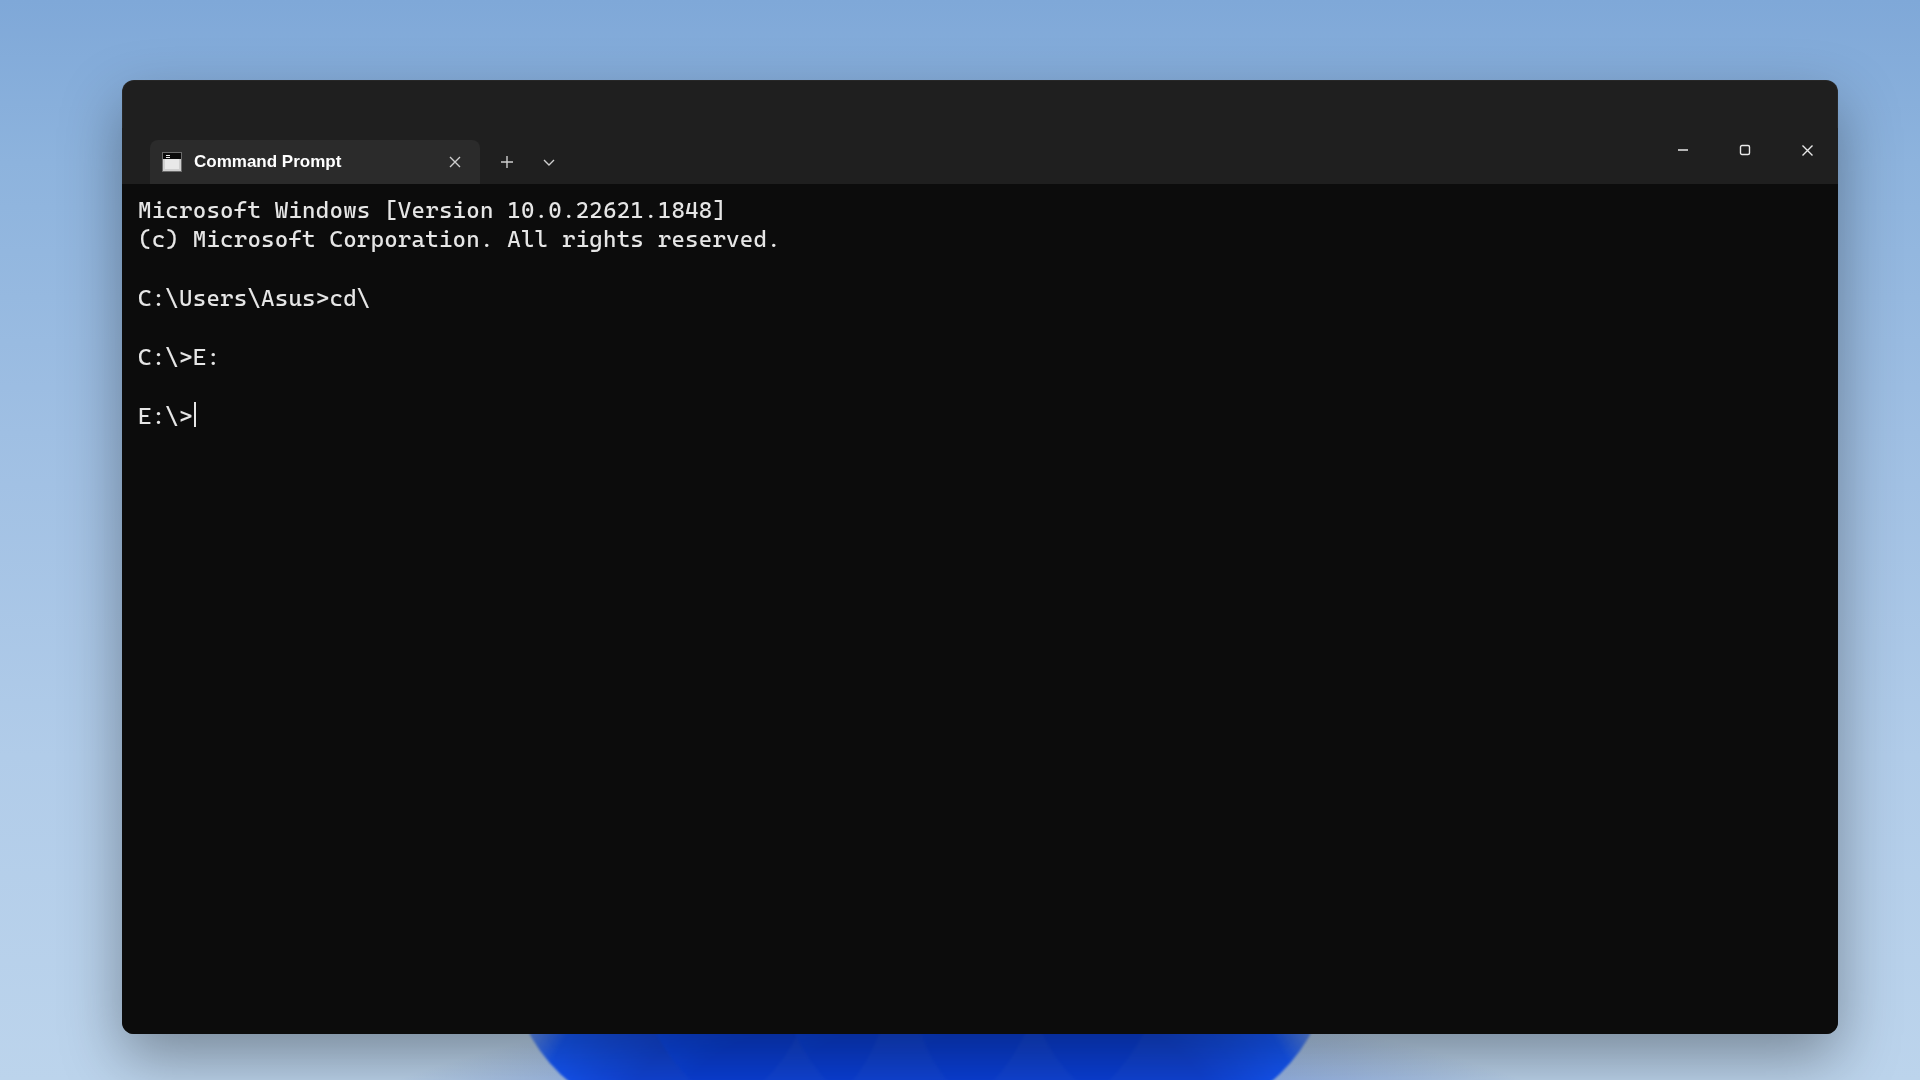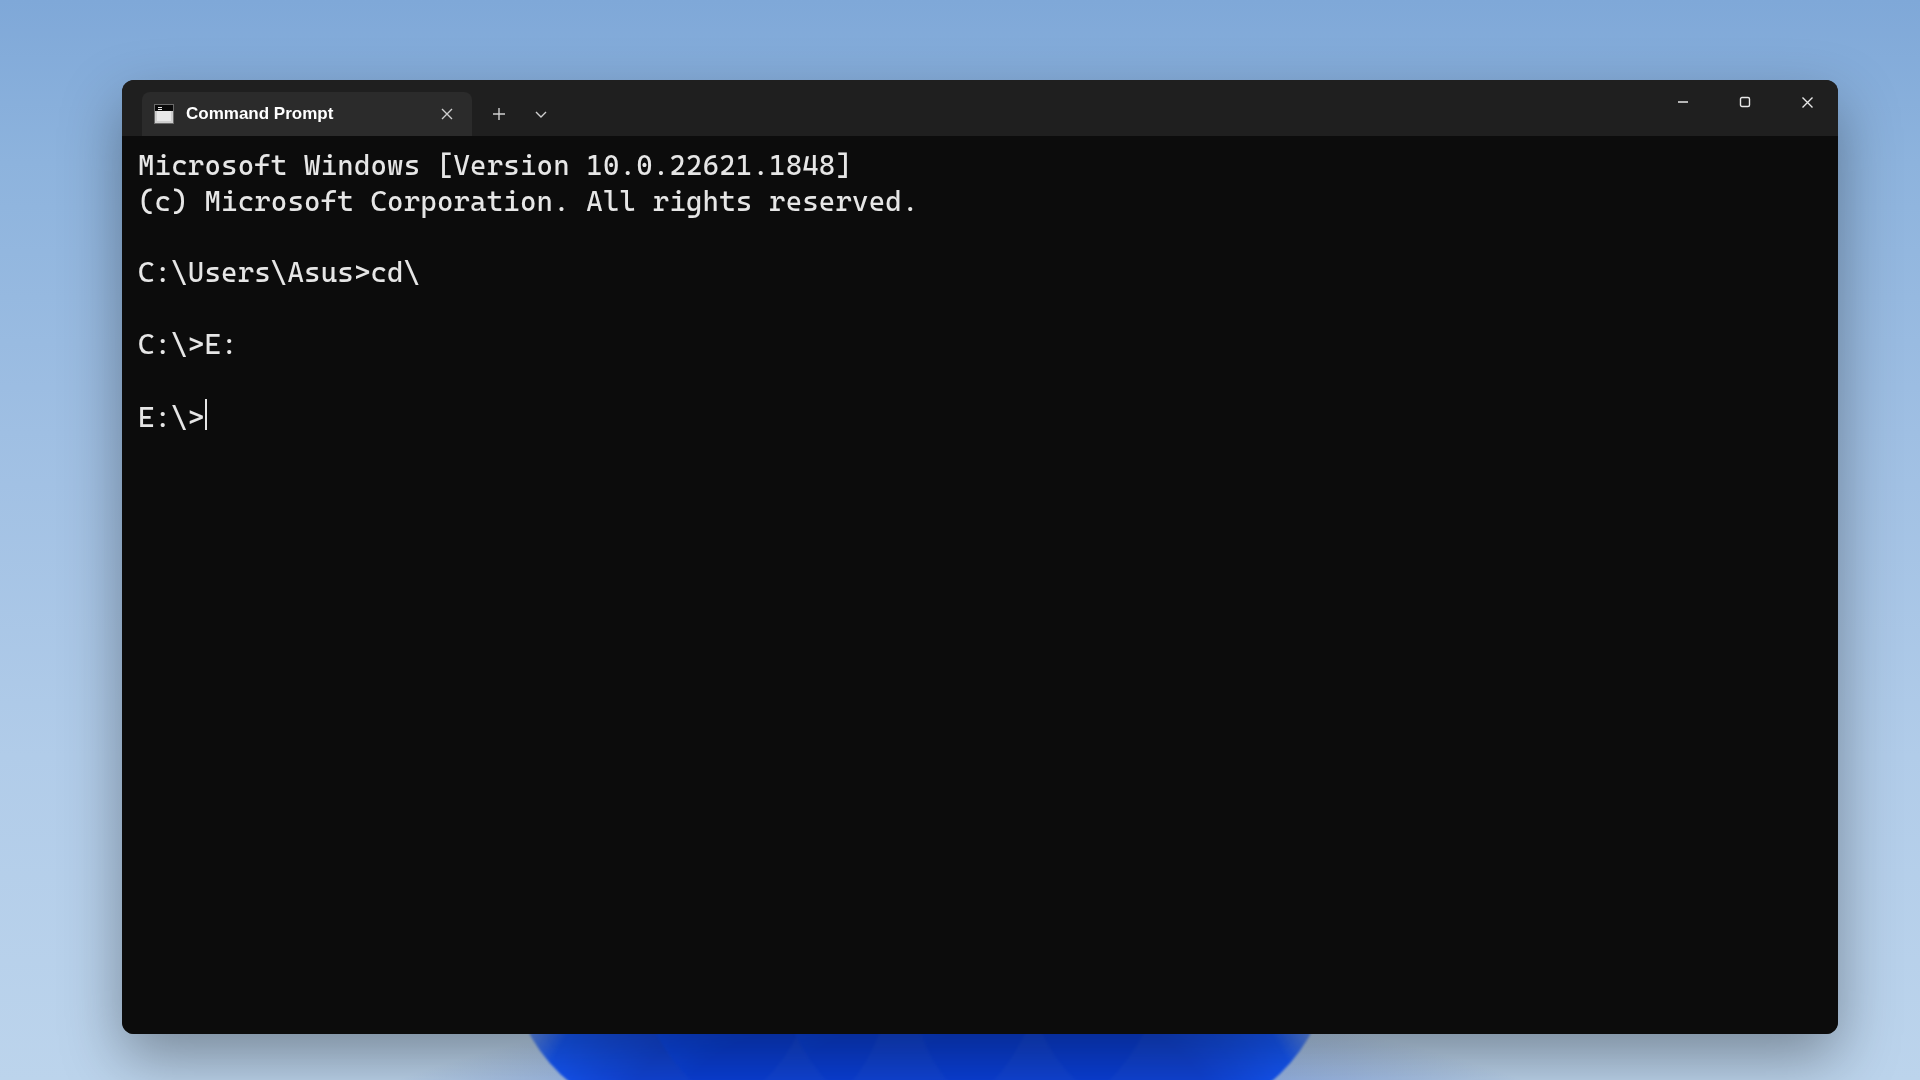--- a/index.html
+++ b/index.html
@@ -66,22 +66,23 @@
         0 0 0 1px rgba(255,255,255,0.04) inset;
       display: flex;
       flex-direction: column;
     }
 
     .titlebar {
       height: 56px;
       background: #1f1f1f;
       display: flex;
       align-items: flex-end;
-      padding-left: 20px;
-      position: relative;
+      padding-left: 28px;
+      position: relative;
+      margin-top: 48px;
     }
 
     .tab {
       display: flex;
       align-items: center;
       height: 44px;
       padding: 0 14px 0 12px;
       background: #2b2b2b;
       border-radius: 8px 8px 0 0;
       color: #ffffff;
@@ -153,21 +154,21 @@
 
     .term-body {
       flex: 1;
       background: #0c0c0c;
       padding: 12px 16px;
     }
 
     .term-text {
       font-family: "Cascadia Mono", "Consolas", ui-monospace, monospace;
       color: #e6e6e6;
-      font-size: 28px;
+      font-size: 23px;
       line-height: 1.28;
       white-space: pre;
       letter-spacing: 0.2px;
       font-weight: 500;
     }
 
     .cursor {
       display: inline-block;
       width: 2px;
       height: 1.1em;

